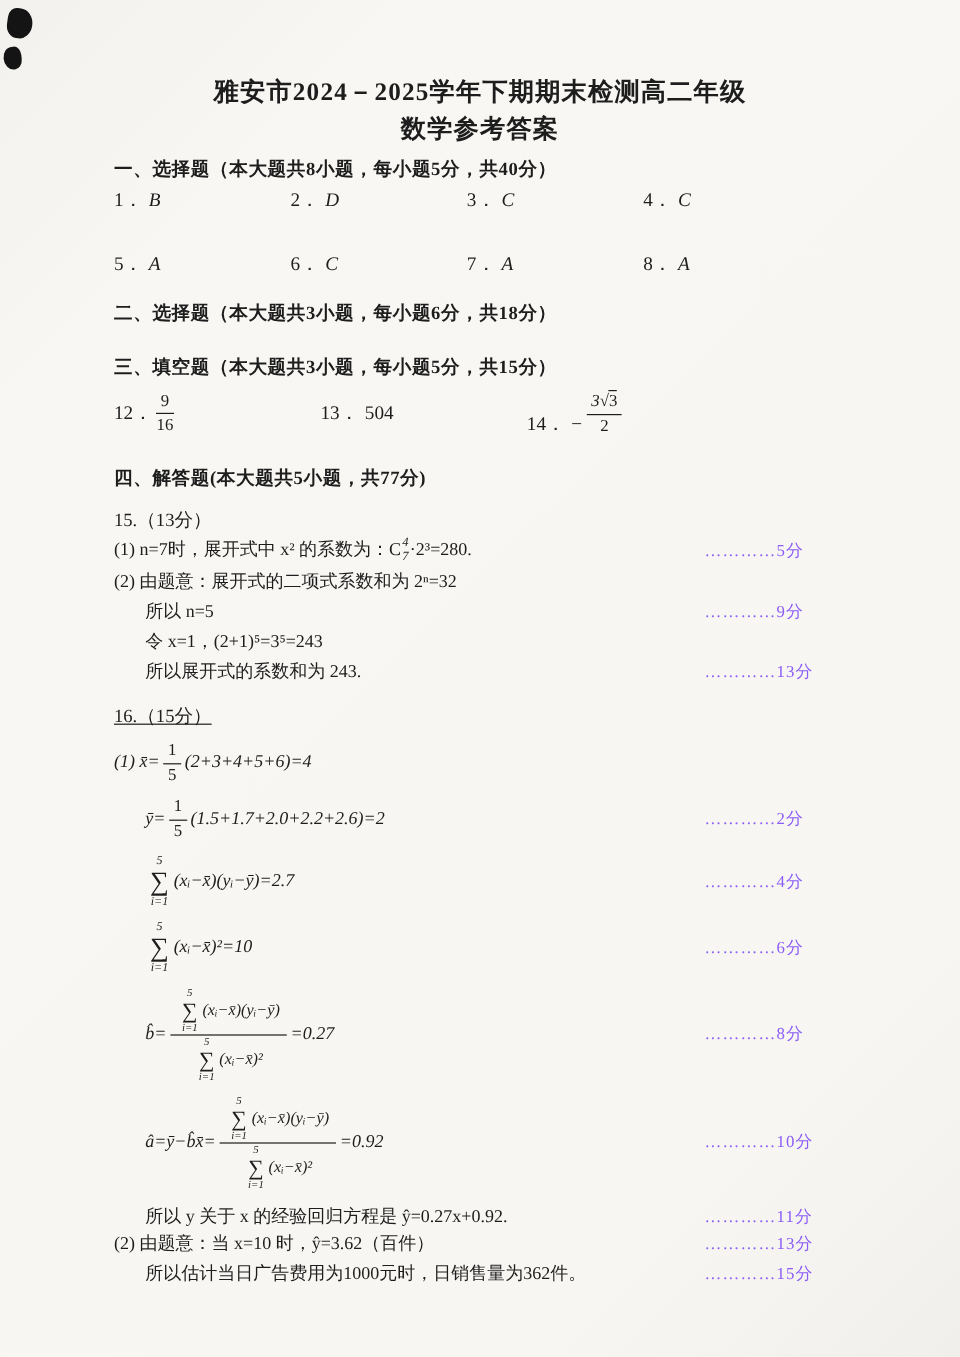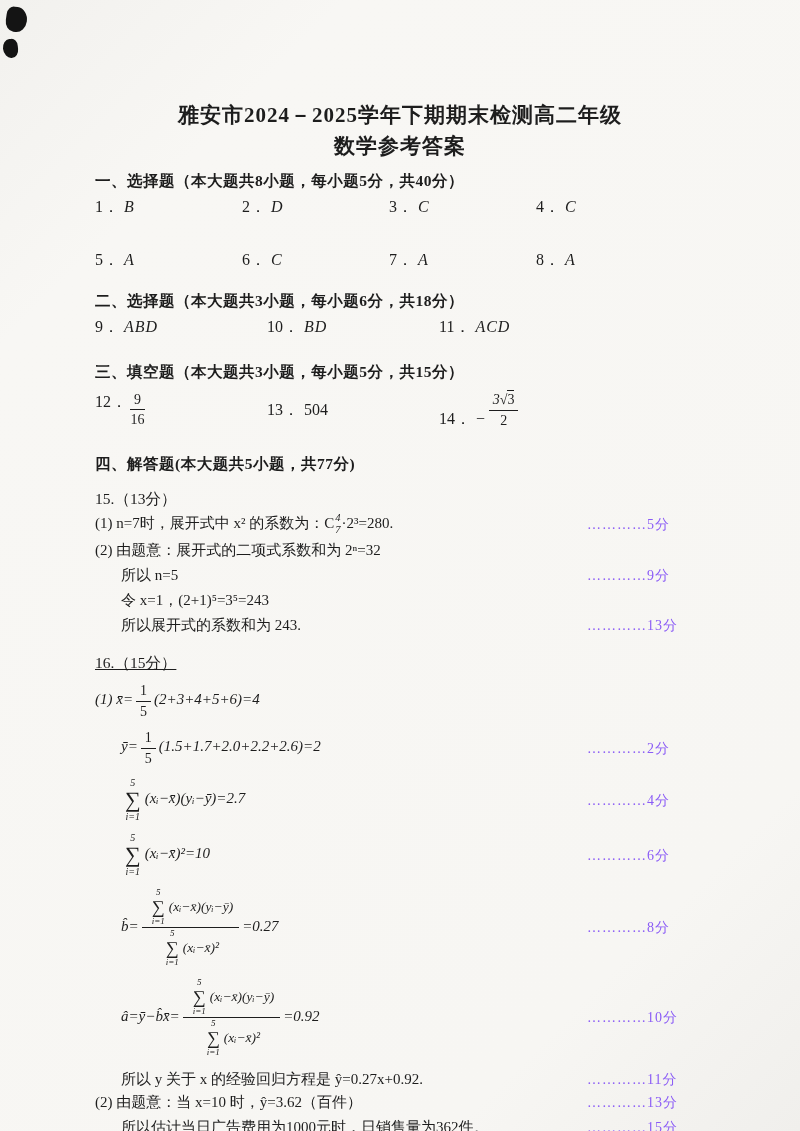--- a/index.html
+++ b/index.html
@@ -8,39 +8,39 @@
     position:relative;
     overflow:hidden;
     background:linear-gradient(135deg,#f2f1ee 0%, #f8f7f4 18%, #f7f6f3 82%, #f0efec 100%);
     font-family:"Liberation Serif","DejaVu Serif",serif;
     color:#1d1d1d;
   }
   .artifact { position:absolute; background:#141414; }
   .artifact-1 { left:6px; top:7px; width:21px; height:25px; border-radius:35% 55% 50% 45%; transform:rotate(8deg); }
   .artifact-2 { left:3px; top:39px; width:15px; height:19px; border-radius:55% 45% 50% 60%; transform:rotate(-6deg); }
 
-  .titles { padding-top:100px; text-align:center; font-weight:bold; font-size:21px; line-height:31px; letter-spacing:1px; }
+  .titles { padding-top:61px; text-align:center; font-weight:bold; font-size:21px; line-height:31px; letter-spacing:1px; }
 
   .content { margin:8px 40px 0 95px; font-size:15px; line-height:21px; }
 
   .sec-heading { font-weight:bold; font-size:15.5px; letter-spacing:0.5px; }
   .mt-rows { margin-top:5px; }
 
   .ans-grid { display:grid; grid-template-columns:115px 115px 115px auto; row-gap:6px; font-size:16px;gap:32px; }
   .ans-grid3 { display:grid; grid-template-columns:172px 172px auto; font-size:16px; }
   .ans-cell .no { font-style:normal; }
   .mi { font-style:italic; }
   .ans-cell .mi { margin-left:5px; letter-spacing:1px; }
 
   .sec2 { margin-top:20px; }
   .sec3 { margin-top:24px; }
   .sec4 { margin-top:24px; }
 
   .blank-row { display:flex; align-items:center; margin-top:8px; min-height:38px; font-size:16px; }
-  .blank-cell-1 { width:172px; display:inline-flex; }
+  .blank-cell-1 { width:172px; display:inline-flex; align-items:center; }
   .blank-cell-2 { width:172px; display:inline-flex; }
   .blank-cell-3 { display:inline-flex; align-items:flex-end;font-family:Liberation Serif, serif; }
 
   .frac { display:inline-flex; flex-direction:column; align-items:center; vertical-align:middle; margin:0 3px; line-height:1.25; font-size:14px; text-align:center; }
   .frac .num { border-bottom:1px solid #1d1d1d; padding:0 4px 1px; display:inline-flex; align-items:center; justify-content:center; }
   .frac .den { padding-top:1px; display:inline-flex; align-items:center; justify-content:center; }
 
   .radicand { border-top:1px solid #1d1d1d; padding-top:0px; }
 
   .p15-title, .p16-title { margin-top:14px; font-size:15.5px; }
@@ -87,25 +87,20 @@
     <span class="ans-cell"><span class="no">3．</span><span class="mi">C</span></span>
     <span class="ans-cell"><span class="no">4．</span><span class="mi">C</span></span>
     <span class="ans-cell"><span class="no">5．</span><span class="mi">A</span></span>
     <span class="ans-cell"><span class="no">6．</span><span class="mi">C</span></span>
     <span class="ans-cell"><span class="no">7．</span><span class="mi">A</span></span>
     <span class="ans-cell"><span class="no">8．</span><span class="mi">A</span></span>
   </div>
 
   <div class="sec2">
     <div class="sec-heading">二、选择题（本大题共3小题，每小题6分，共18分）</div>
-    <div class="ans-grid3 mt-rows">
-      <span class="ans-cell"><span class="no">9．</span><span class="mi">ABD</span></span>
-      <span class="ans-cell"><span class="no">10．</span><span class="mi">BD</span></span>
-      <span class="ans-cell"><span class="no">11．</span><span class="mi">ACD</span></span>
-    </div>
   </div>
 
   <div class="sec3">
     <div class="sec-heading">三、填空题（本大题共3小题，每小题5分，共15分）</div>
     <div class="blank-row">
       <span class="blank-cell-1">
         <span class="no">12．</span>
         <span class="frac">
           <span class="num">9</span>
           <span class="den">16</span>

